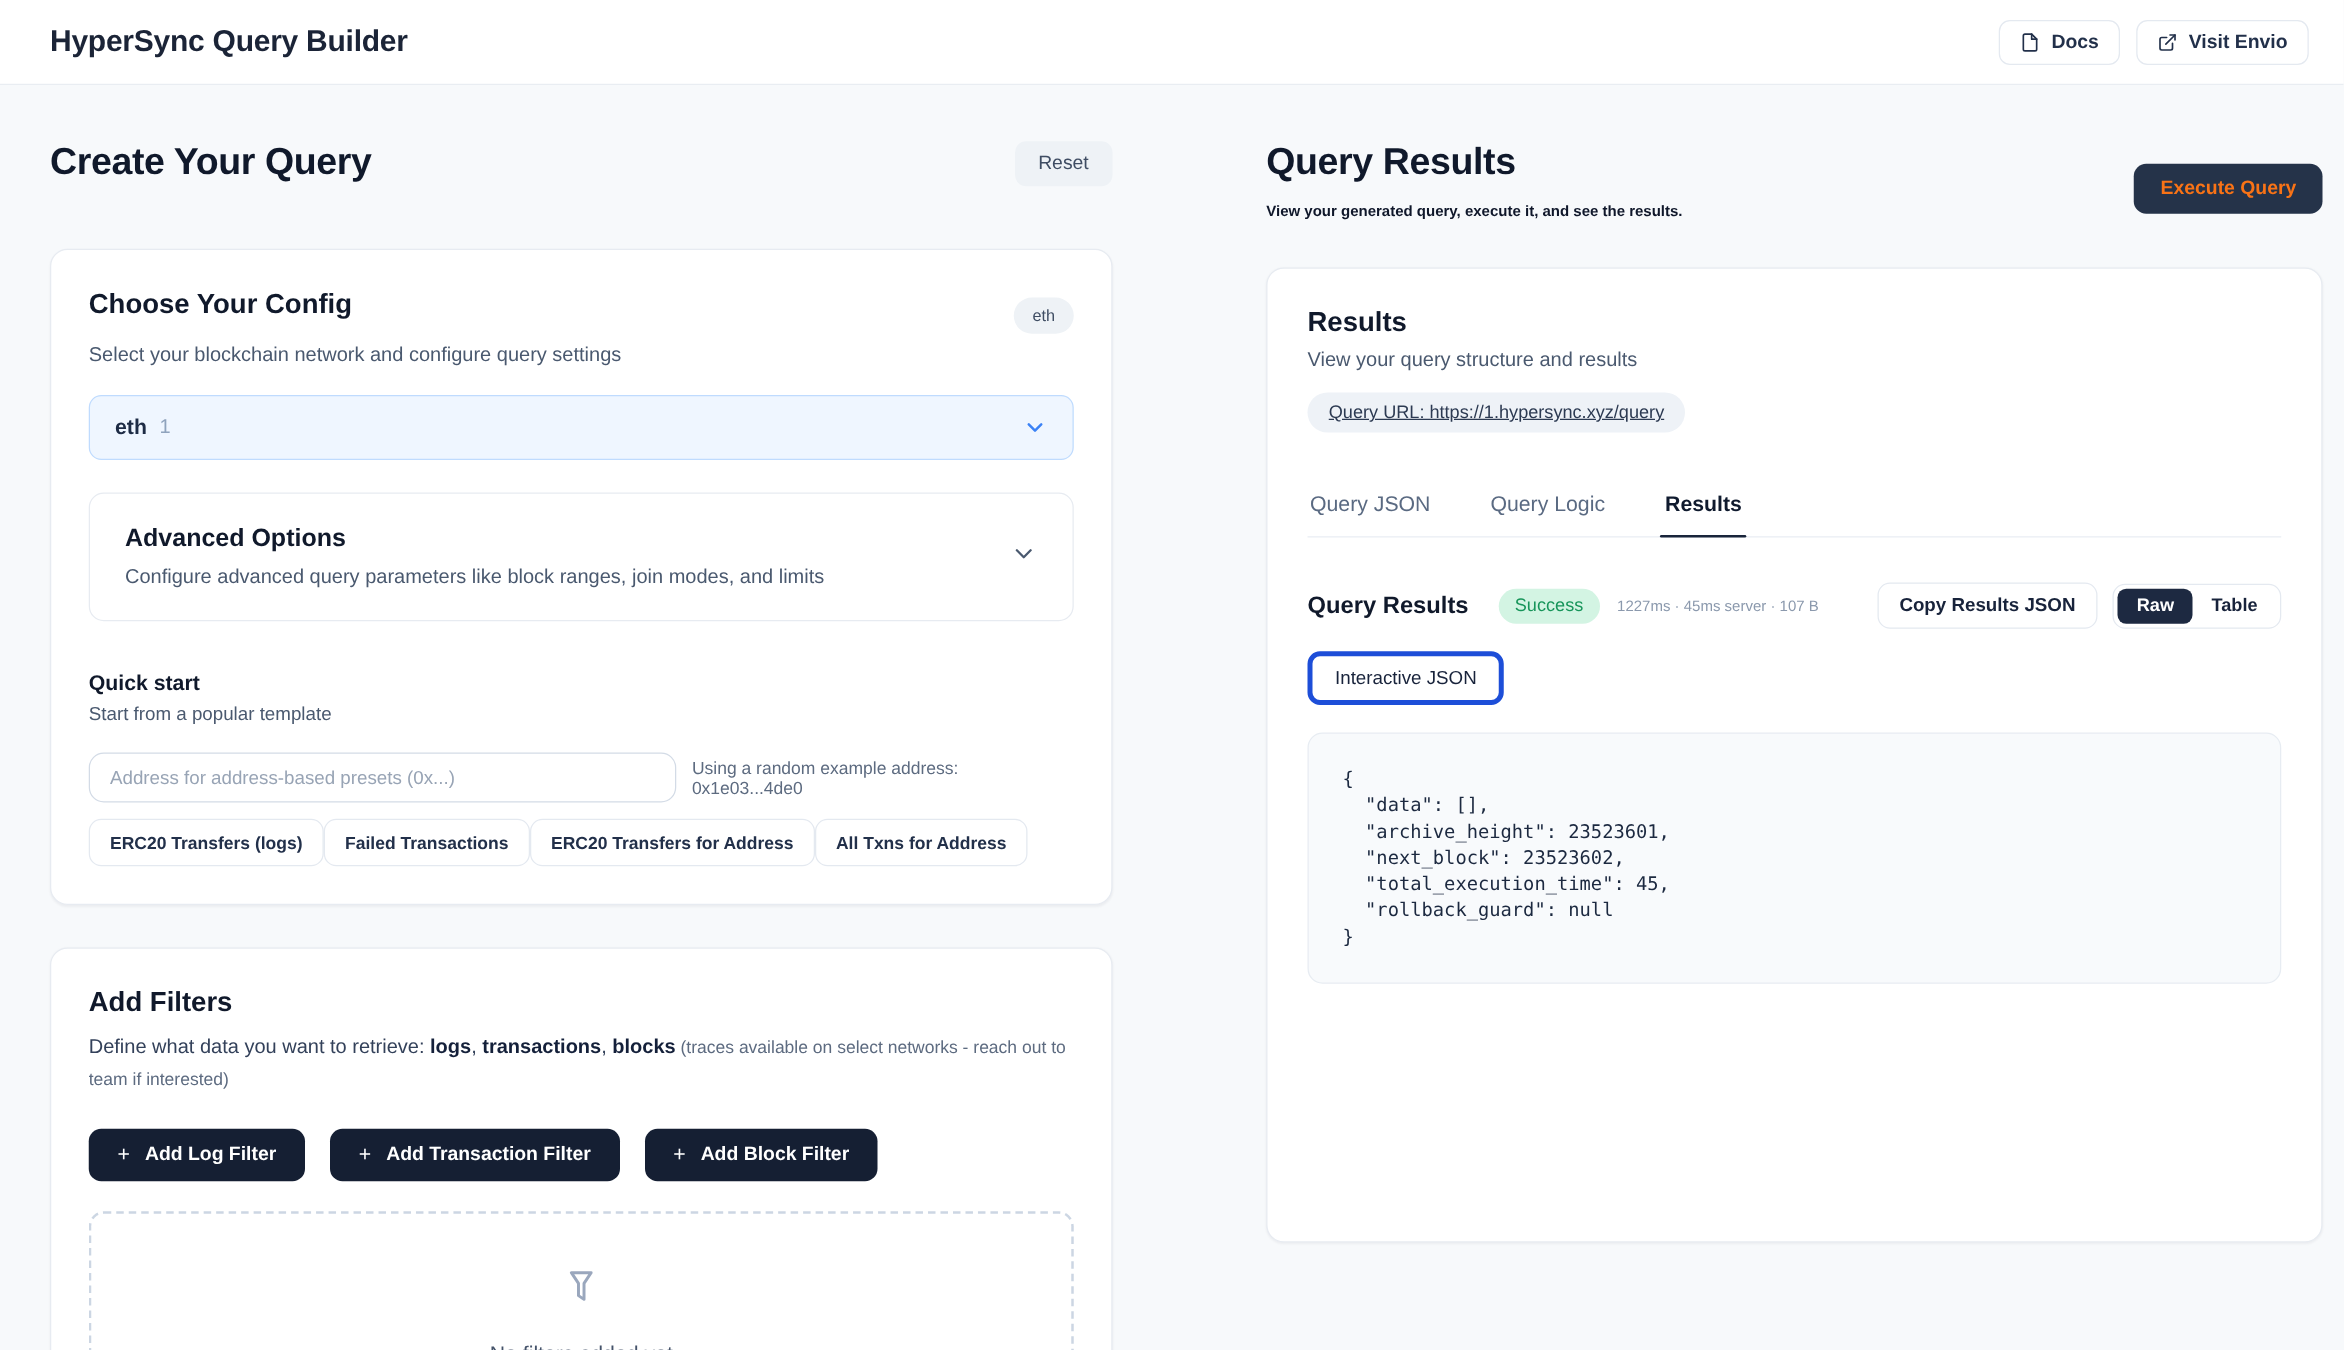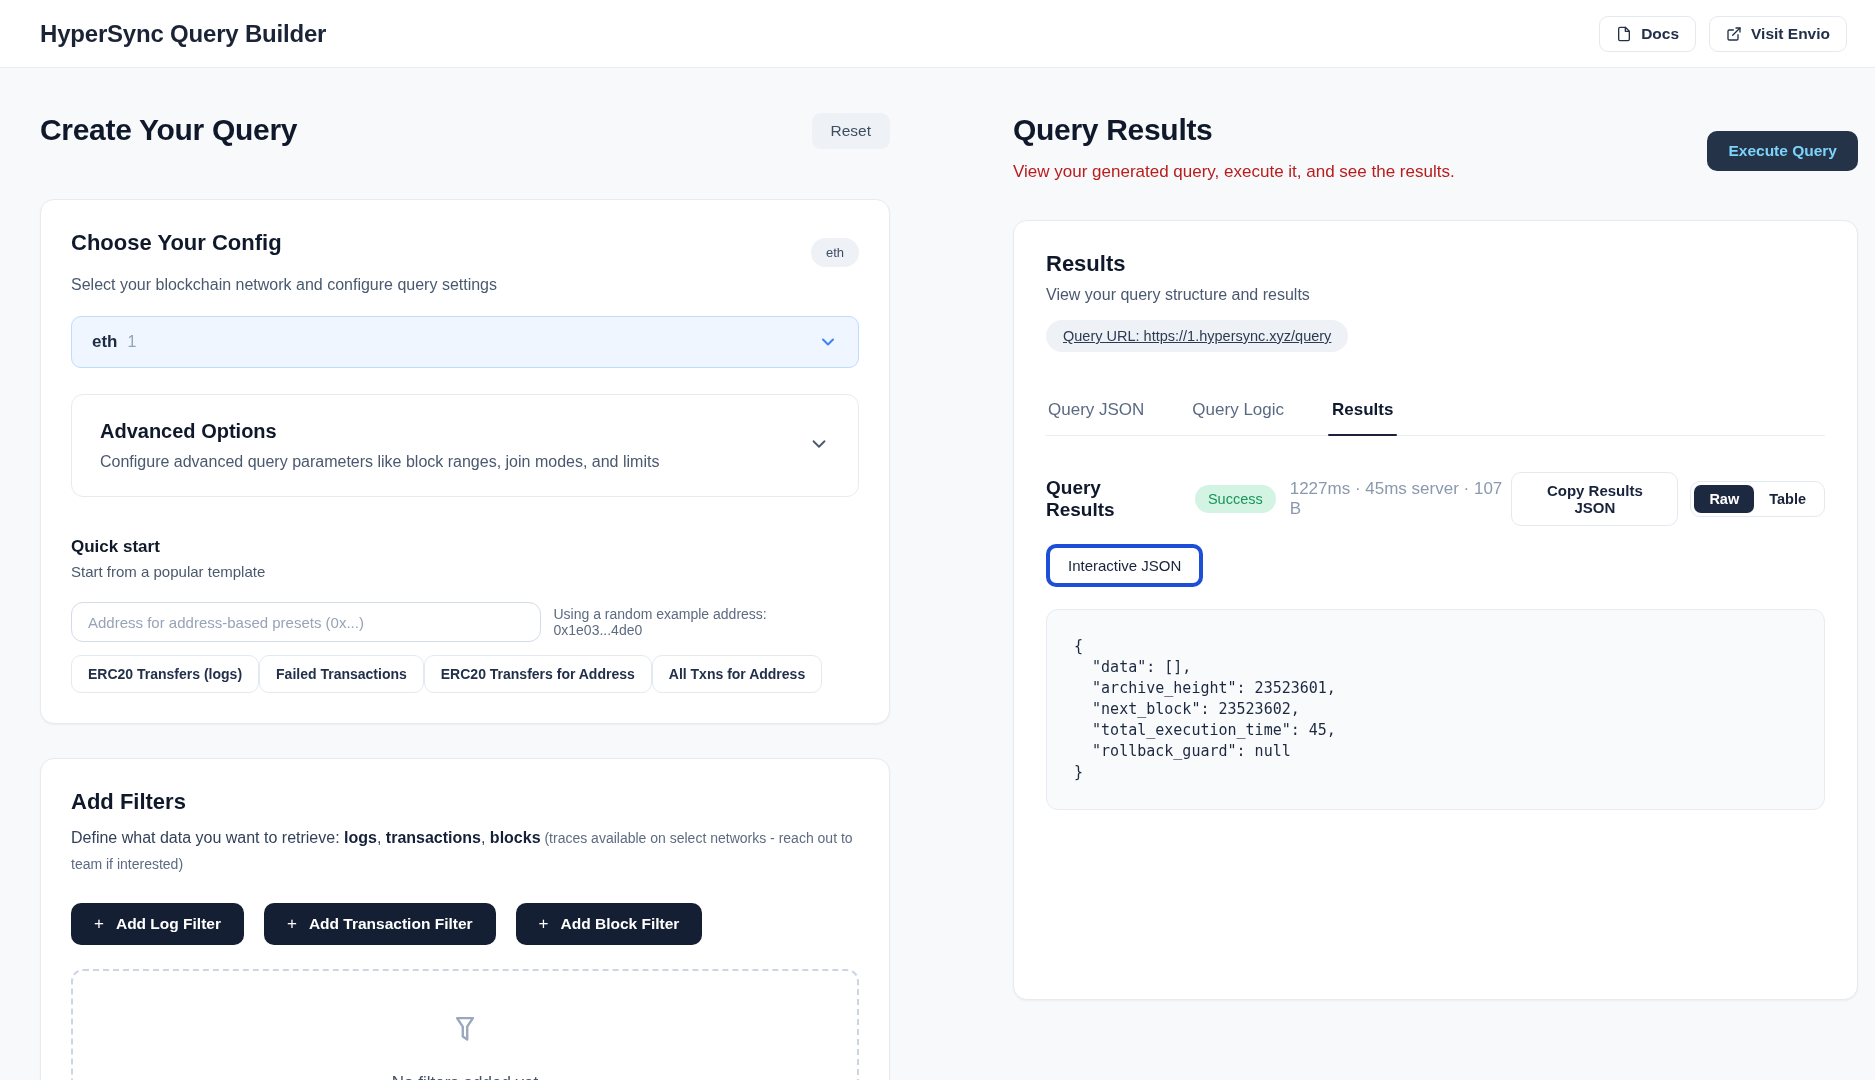--- a/index.html
+++ b/index.html
@@ -30,23 +30,23 @@
   .col-left  { width:850px; flex:none; }
   .col-gap   { width:123px; flex:none; }
   .col-right { flex:1; min-width:0; }
 
   .col-head { display:flex; align-items:flex-start; justify-content:space-between; }
   h1 { margin:0; font-size:30px; font-weight:700; color:#10192b; letter-spacing:-0.3px; line-height:38px; }
   .reset-btn {
     background:#eef2f6; border:none; border-radius:9px; padding:9px 19px;
     font-size:15.5px; color:#3f4d63; font-weight:500; font-family:inherit; cursor:pointer; margin-top:2px;
   }
-  .right-sub { margin-top:13px; font-size:17px; color:#b91c1c; }
+  .right-sub { margin-top:13px; font-size:12px; color:#0f172a;font-weight:bold; }
   .execute-btn {
-    background:#253349; color:#7dd3fc; border:none; border-radius:10px;
+    background:#253349; color:#f97316; border:none; border-radius:10px;
     padding:11px 21px; font-size:15.5px; font-weight:600; font-family:inherit; cursor:pointer; margin-top:20px;
   }
 
   .card {
     background:#fff; border:1px solid #e7ebf1; border-radius:14px;
     box-shadow:0 1px 2px rgba(16,24,40,.05);
   }
   h2 { margin:0; font-size:22px; font-weight:700; color:#10192b; }
   .card-sub { margin-top:9px; font-size:16px; color:#4a596f; }
 
@@ -112,21 +112,21 @@
   .tabs { margin-top:48px; display:flex; gap:44px; border-bottom:1px solid #e9edf3; }
   .tab { font-size:17px; color:#5a6a82; padding:0 2px 15px; cursor:pointer; position:relative; background:none; border:none; font-family:inherit; }
   .tab.active { color:#0f1a2e; font-weight:600; }
   .tab.active::after {
     content:""; position:absolute; left:-2px; right:-2px; bottom:-1px;
     height:2.5px; background:#19243a; border-radius:2px;
   }
   .qr-row { margin-top:36px; display:flex; align-items:center; }
   .qr-title { font-size:19px; font-weight:700; color:#10192b; }
   .success-badge { margin-left:24px; background:#d3f4e3; color:#17955a; font-size:14.5px; font-weight:500; border-radius:999px; padding:6px 13px; }
-  .qr-stats { margin-left:14px; font-size:17px; color:#8b99ad; }
+  .qr-stats { margin-left:14px; font-size:12px; color:#8b99ad; }
   .qr-actions { margin-left:auto; display:flex; gap:12px; align-items:center; }
   .copy-btn {
     background:#fff; border:1px solid #e4e9f0; border-radius:10px; padding:9px 17px;
     font-size:15px; font-weight:600; color:#18233b; font-family:inherit; cursor:pointer;
   }
   .seg { display:flex; border:1px solid #e4e9f0; border-radius:10px; padding:3px; background:#fff; }
   .seg-item { padding:6px 15px; font-size:14.5px; font-weight:600; color:#18233b; border-radius:7px; cursor:pointer; background:none; border:none; font-family:inherit; }
   .seg-item.active { background:#1d2941; color:#fff; }
   .ij-btn {
     margin-top:18px; background:#fff; border:4px solid #1d4ed8; border-radius:10px;

